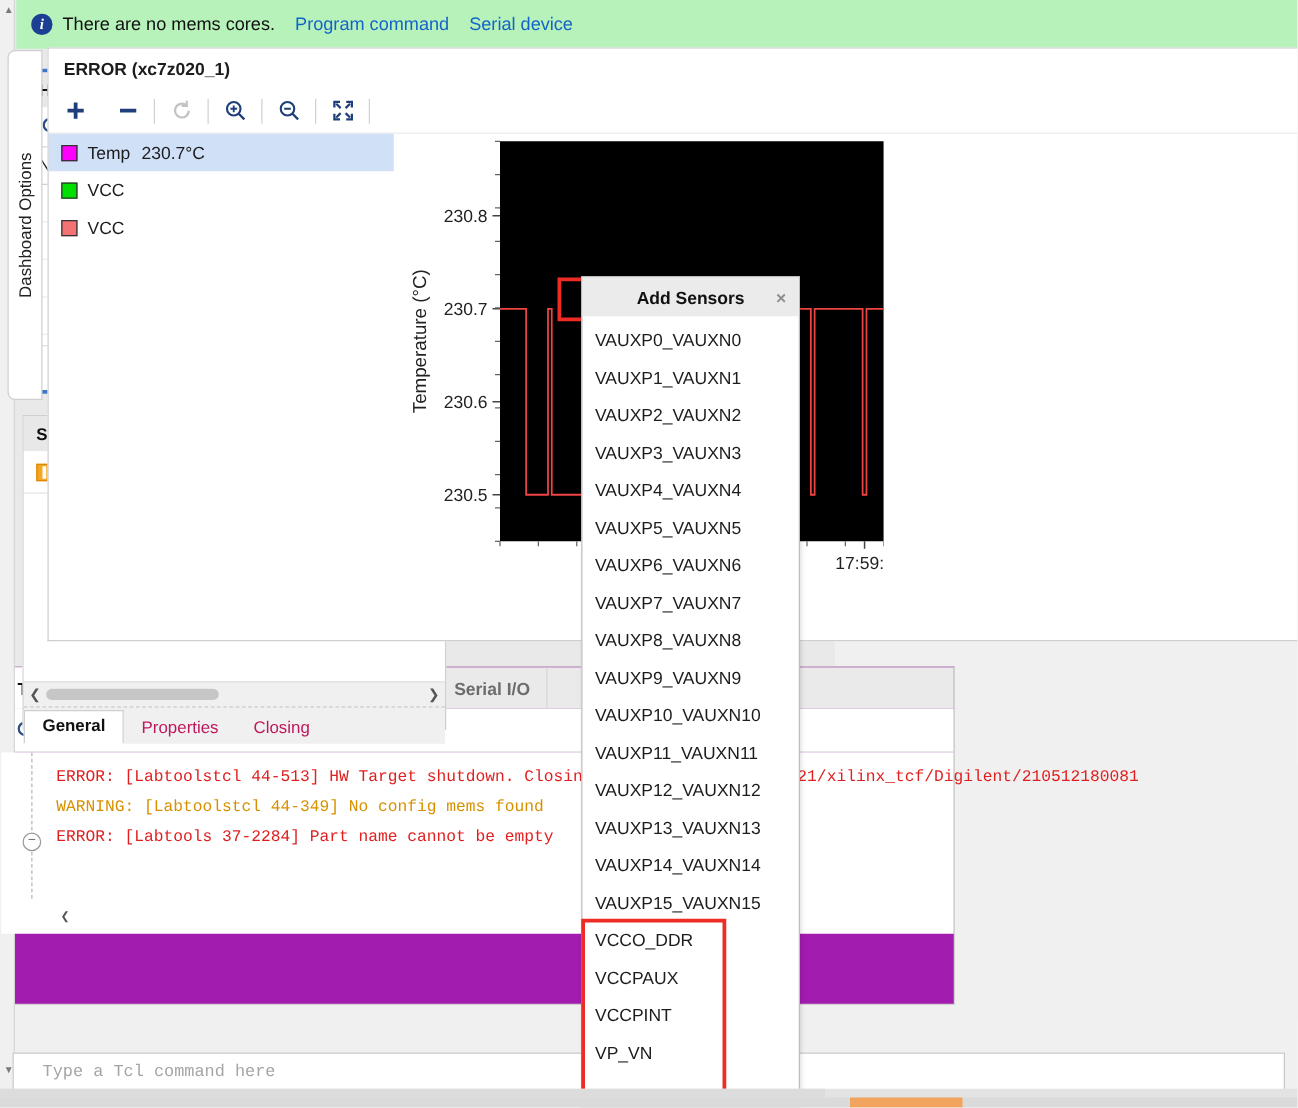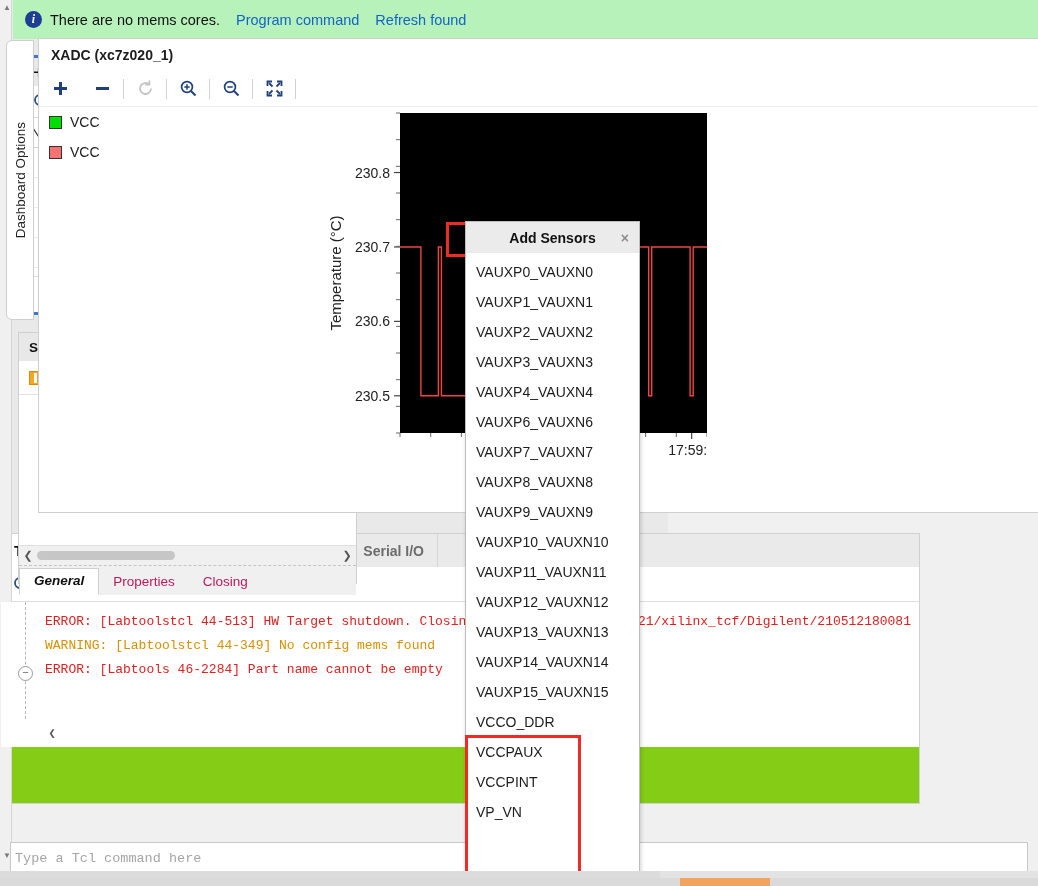--- a/index.html
+++ b/index.html
@@ -124,43 +124,43 @@
   .sm-nav { display:flex; align-items:center; gap:0; }
   .sm-nav .b { width:34px; text-align:center; color:#8e8e8e; font-size:16px; cursor:pointer;}
   .sm-nav .sep { width:1px; height:18px; background:#dcdcdc; }
   .sm-nav .gear { width:36px; text-align:center; color:#2d4f86; font-size:15px; cursor:pointer;}
   .sm-body { background:#fff; height:150px; padding:18px 0 0 0; position:relative; }
   .sm-row { display:flex; font-size:14px; margin-bottom:21px; }
   .sm-row .k { width:68px; text-align:left; padding-left:33px; color:#1c1c1c; }
   .sm-row .v { padding-left:12px; white-space:nowrap; overflow:hidden; }
   .sm-tabs { display:flex; height:30px; align-items:flex-end; background:#f0f0f0; border-top:1px dashed #c4c4c4;}
   .sm-tab { padding:4px 14px 6px 14px; font-size:13.5px; color:#be185d; cursor:pointer; }
-  .sm-tab.active { background:#fff; color:#111; font-weight:bold; border:1px solid #cfcfcf; border-bottom-color:#fff;font-style:italic; }
-
-  
-  #tcl { left:18px; top:600px; width:920px; height:271px; border:1px solid #d0d0d0; background:#84cc16; }
+  .sm-tab.active { background:#fff; color:#111; font-weight:bold; border:1px solid #cfcfcf; border-bottom-color:#fff; }
+
+  
+  #tcl { left:18px; top:600px; width:764px; height:271px; border:1px solid #d0d0d0; background:#a21caf; }
   .tcl-tabs { display:flex; height:33px; background:#eaeaea; align-items:stretch; }
   .tcl-tab { display:flex; align-items:center; padding:0 13px; font-size:14px; font-weight:bold; color:#6c6c6c; cursor:pointer; border-right:1px solid #d6d6d6;}
   .tcl-tab.active { background:#fff; color:#111; border-right:none; }
   .tcl-tab .x { margin-left:12px; color:#8b8b8b; font-weight:normal; font-size:13px;}
   .tcl-toolbar { height:35px; background:#fff; border-bottom:1px solid #dedede; display:flex; align-items:center; }
   .tcl-body { background:#fff; height:145px; position:relative; font-family:"Liberation Mono", monospace; font-size:13px; padding-top:8px;}
   .gutter { position:absolute; left:24px; top:0; bottom:28px; border-left:1px dashed #b8b8b8; }
   .collapse-dot {
     position:absolute; left:17px; top:64px; width:15px; height:15px; border:1px solid #9a9a9a;
     border-radius:50%; background:#fff; color:#6a6a6a; font-size:11px; line-height:13px; text-align:center;
   }
   .log-line { padding-left:44px; line-height:24px; white-space:pre; }
   .err { color:#e02020; }
   .warn { color:#d79100; }
   .tcl-hscroll { position:absolute; left:40px; right:0; bottom:4px; height:20px; display:flex; align-items:center;}
   .tcl-hscroll .lf { width:22px; text-align:center; color:#555; font-size:12px;}
   .cmd-input {
     position:absolute; left:10px; right:10px; bottom:12px; height:32px;
-    border:1px solid #c8c8c8; background:#fff; display:flex; align-items:center; padding-left:4px;
+    border:1px solid #c8c8c8; background:#fff; display:flex; align-items:center; padding-left:23px;
     font-family:"Liberation Mono", monospace; font-size:13.5px; color:#a5a5a5;
   }
 
   
   #dash { left:370px; top:55px; width:668px; height:533px; background:#e9e9e9; border-left:1px solid #d0d0d0; }
   .dash-title { height:36px; display:flex; align-items:center; padding-left:12px; font-weight:bold; font-size:14.5px;}
   .dash-opts-tab {
     position:absolute; left:6px; top:40px; width:28px; height:280px;
     background:#fff; border:1px solid #cfcfcf; border-radius:6px 0 0 6px;
     display:flex; align-items:center; justify-content:center;
@@ -218,21 +218,21 @@
 
   <div class="left-strip">
     <div class="arrow-up">▲</div>
     <div class="arrow-dn">▼</div>
   </div>
 
   <div class="banner">
     <div class="info-icon">i</div>
     <div class="banner-text">There are no mems cores.</div>
     <div class="banner-link">Program command</div>
-    <div class="banner-link">Refresh found</div>
+    <div class="banner-link">Serial device</div>
   </div>
 
   <div class="panel" id="hardware">
     <div class="panel-title">
       <div class="ttl">Hardware</div>
       <div class="win-btns">
         <span>?</span>
         <span class="wb-min"></span>
         <span class="wb-max"></span>
         <span class="wb-float"></span>
@@ -399,21 +399,21 @@
   </div>
 
   <div id="dash">
     <div class="dash-title">dashboard_1</div>
 
     <div class="dash-opts-tab">
       <span>Dashboard Options</span>
     </div>
 
     <div class="plot-panel">
-      <div class="plot-title">XADC (xc7z020_1)</div>
+      <div class="plot-title">ERROR (xc7z020_1)</div>
 
       <div class="plot-toolbar">
         <div class="pt-btn">
           <svg width="19" height="19" viewBox="0 0 19 19">
               <line x1="9.5" y1="3" x2="9.5" y2="16" stroke="#1f3f7a" stroke-width="3"></line>
               <line x1="3" y1="9.5" x2="16" y2="9.5" stroke="#1f3f7a" stroke-width="3"></line>
             </svg>
         </div>
         <div class="pt-btn">
           <svg width="19" height="19" viewBox="0 0 19 19">
@@ -454,20 +454,25 @@
             <line x1="4" y1="4" x2="7.5" y2="7.5"></line>
               <line x1="15" y1="4" x2="11.5" y2="7.5"></line>
             <line x1="4" y1="15" x2="7.5" y2="11.5"></line>
               <line x1="15" y1="15" x2="11.5" y2="11.5"></line>
           </svg>
         </div>
         <div class="tb-sep"></div>
       </div>
 
       <div class="legend">
+        <div class="legend-row sel">
+          <span class="sw" style="background:#ff00ff"></span>
+          <span>Temp</span>
+          <span style="margin-left:9px">230.7°C</span>
+        </div>
         <div class="legend-row">
           <span class="sw" style="background:#00e000"></span>
           <span>VCC</span>
         </div>
         <div class="legend-row">
           <span class="sw" style="background:#f47272"></span>
           <span>VCC</span>
         </div>
       </div>
 
@@ -597,21 +602,21 @@
           </svg>
       </div>
       <div class="tb-sep"></div>
     </div>
 
     <div class="tcl-body">
       <div class="gutter"></div>
       <div class="collapse-dot">−</div>
       <div class="log-line err">ERROR: [Labtoolstcl 44-513] HW Target shutdown. Closing target: localhost:3121/xilinx_tcf/Digilent/210512180081</div>
       <div class="log-line warn">WARNING: [Labtoolstcl 44-349] No config mems found</div>
-      <div class="log-line err">ERROR: [Labtools 46-2284] Part name cannot be empty</div>
+      <div class="log-line err">ERROR: [Labtools 37-2284] Part name cannot be empty</div>
       <div class="tcl-hscroll">
         <div class="lf">❮</div>
       </div>
     </div>
 
     <div class="cmd-input">
       <span>Type a Tcl command here</span>
     </div>
   </div>
 
@@ -619,20 +624,21 @@
     <div class="sens-head">
       <span>Add Sensors</span>
       <span class="x">×</span>
     </div>
     <div class="sens-list" id="sens-list">
         <div class="sens-item">VAUXP0_VAUXN0</div>
         <div class="sens-item">VAUXP1_VAUXN1</div>
         <div class="sens-item">VAUXP2_VAUXN2</div>
         <div class="sens-item">VAUXP3_VAUXN3</div>
         <div class="sens-item">VAUXP4_VAUXN4</div>
+        <div class="sens-item">VAUXP5_VAUXN5</div>
         <div class="sens-item">VAUXP6_VAUXN6</div>
         <div class="sens-item">VAUXP7_VAUXN7</div>
         <div class="sens-item">VAUXP8_VAUXN8</div>
         <div class="sens-item">VAUXP9_VAUXN9</div>
         <div class="sens-item">VAUXP10_VAUXN10</div>
         <div class="sens-item">VAUXP11_VAUXN11</div>
         <div class="sens-item">VAUXP12_VAUXN12</div>
         <div class="sens-item">VAUXP13_VAUXN13</div>
         <div class="sens-item">VAUXP14_VAUXN14</div>
         <div class="sens-item">VAUXP15_VAUXN15</div>

